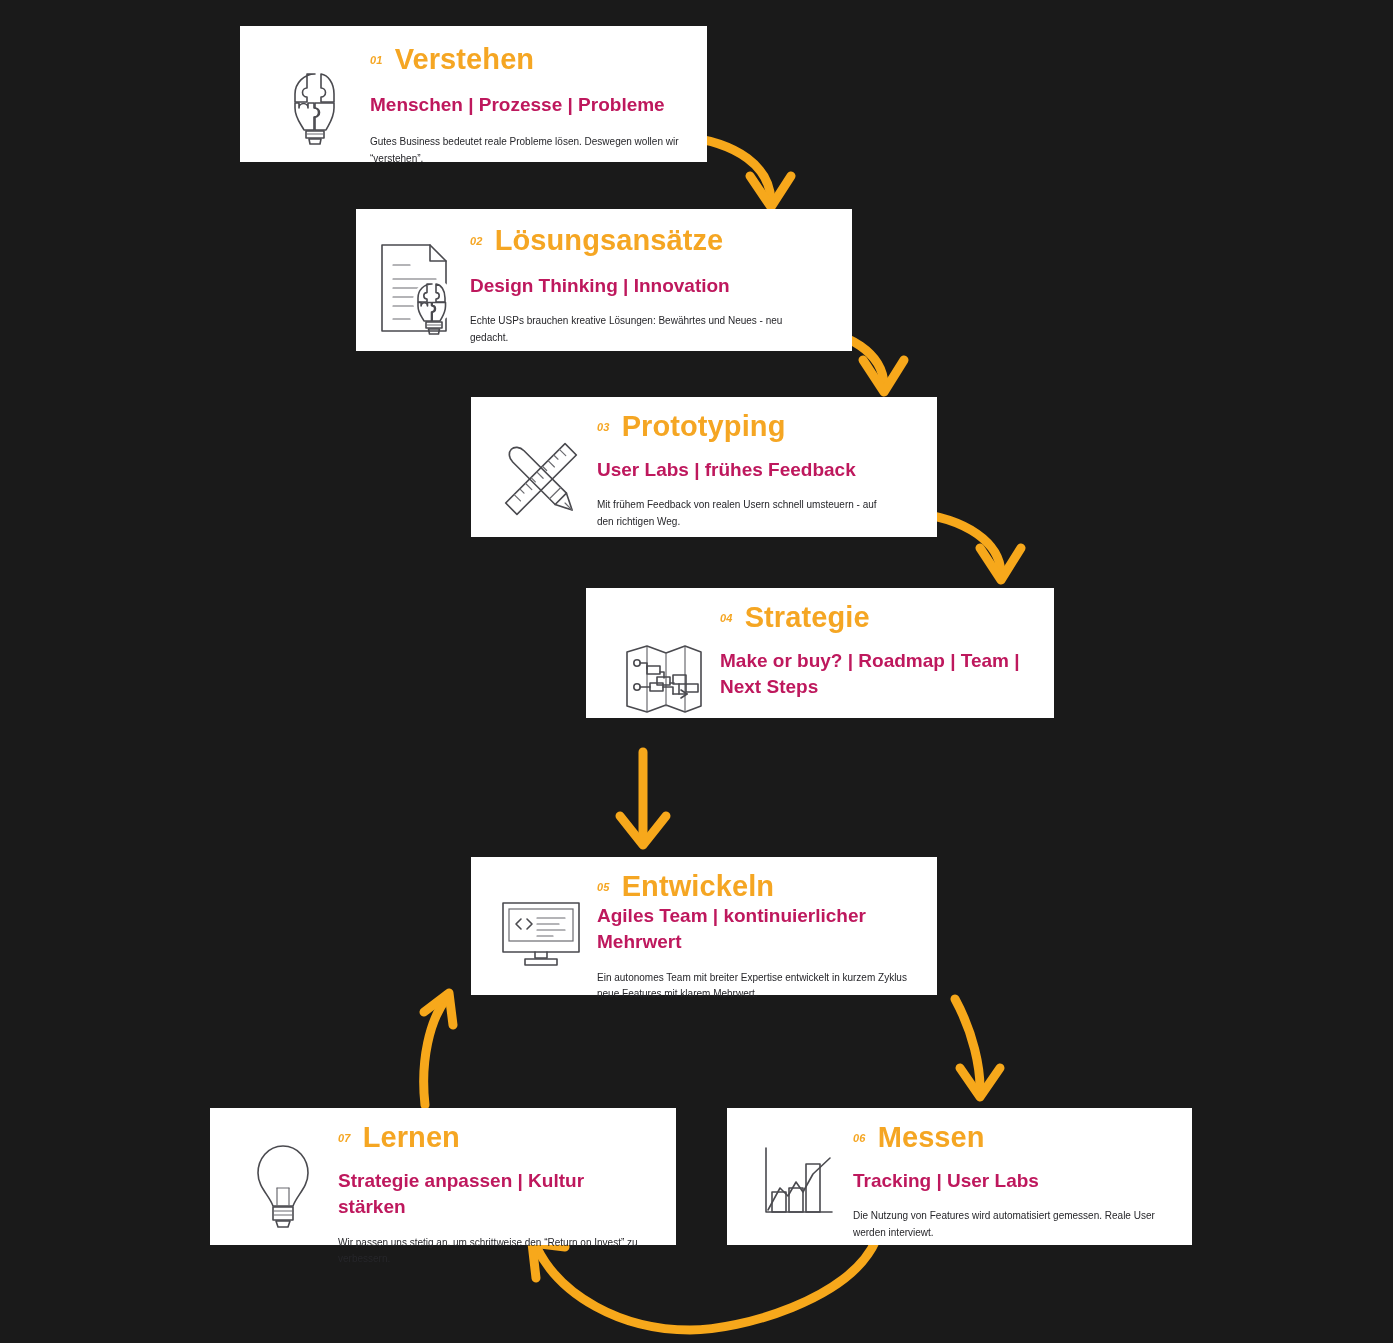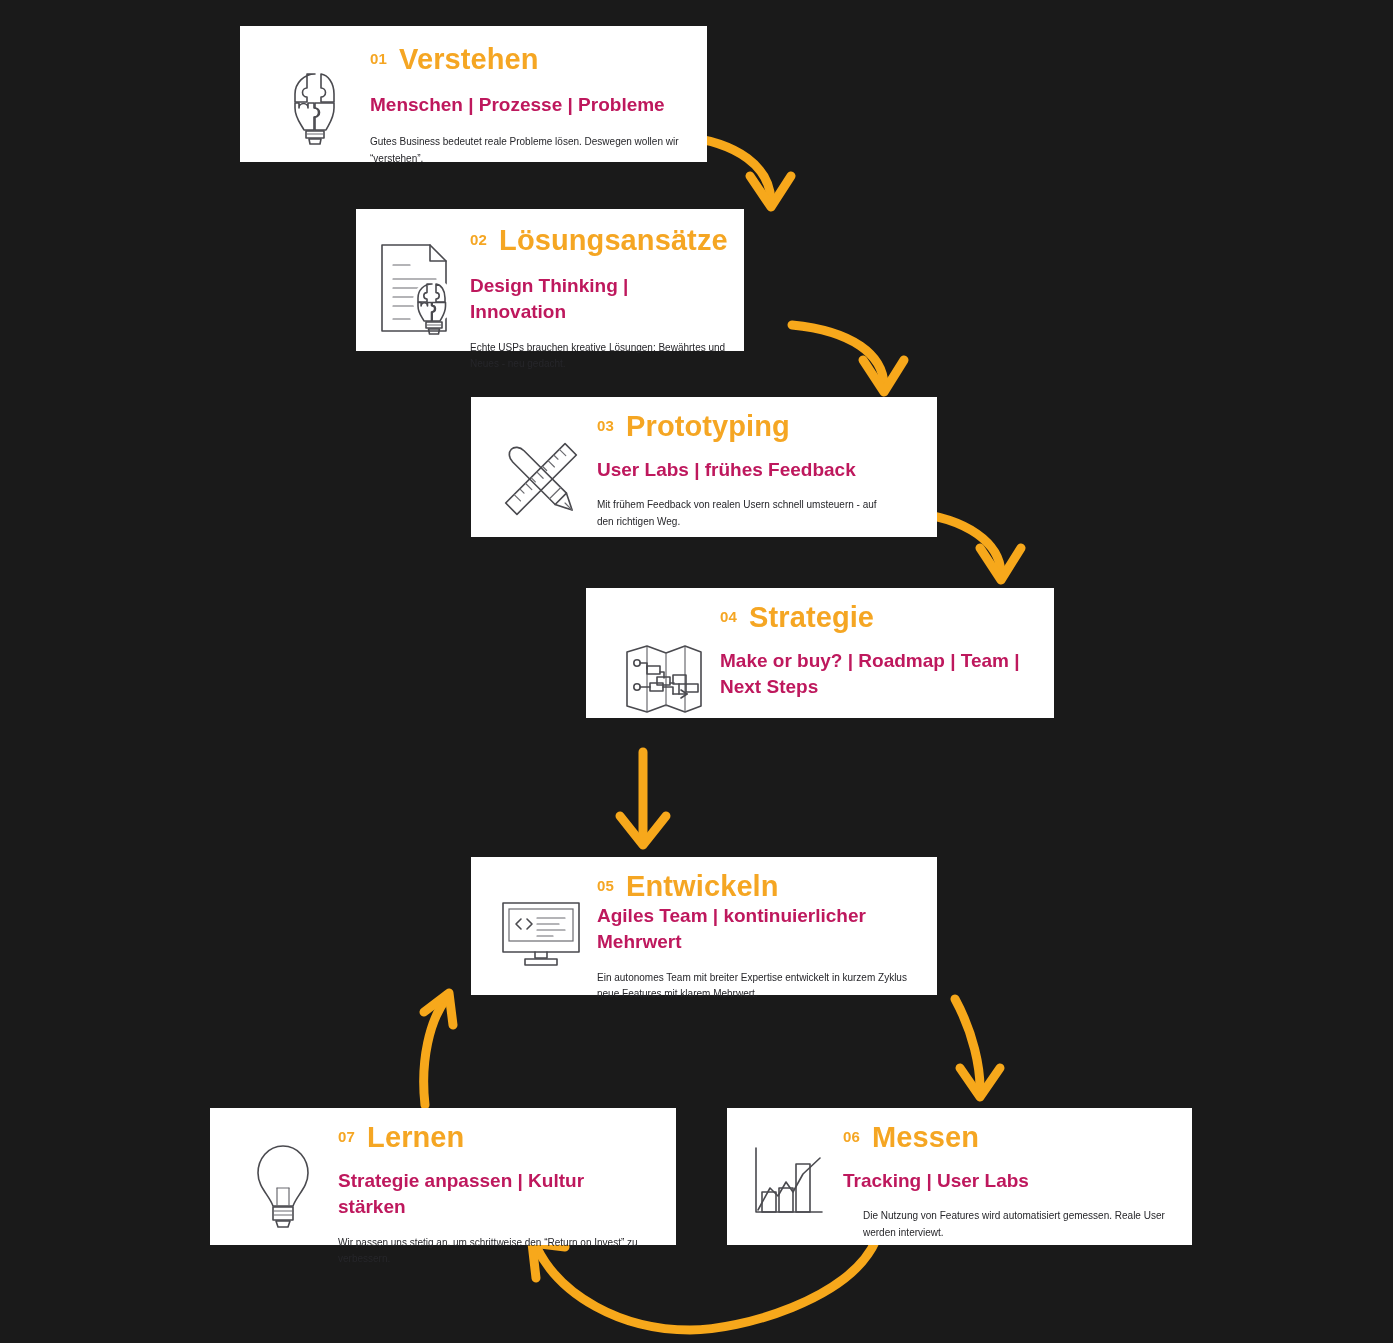--- a/index.html
+++ b/index.html
@@ -42,27 +42,28 @@
     display: flex;
     flex-direction: column;
   }
   .card-head {
     display: flex;
     flex-direction: row;
     align-items: baseline;
     gap: 12px;
   }
   .card-num {
-    font-size: 15px;
+    font-size: 11px;
     font-weight: 700;
     color: #f5a623;
     letter-spacing: 0.2px;
     line-height: 1;
     position: relative;
     top: -5px;
+    font-style: italic;
   }
   .card-title {
     font-size: 29px;
     font-weight: 700;
     color: #f5a623;
     line-height: 1.1;
     letter-spacing: 0.1px;
   }
   .card-sub {
     font-size: 19px;
@@ -163,21 +164,21 @@
     <div class="card-body">
       <div class="card-head">
         <span class="card-num">01</span>
         <span class="card-title">Verstehen</span>
       </div>
       <div class="card-sub" style="margin-top:16px;">Menschen | Prozesse | Probleme</div>
       <div class="card-desc" style="margin-top:16px; max-width:310px;">Gutes Business bedeutet reale Probleme lösen. Deswegen wollen wir “verstehen”.</div>
     </div>
   </div>
 
-  <div class="card" style="left:356px; top:209px; width:388px; height:142px; padding:16px 22px 16px 10px;">
+  <div class="card" style="left:356px; top:209px; width:496px; height:142px; padding:16px 22px 16px 10px;">
     <div class="card-icon" style="width:104px; padding-top:14px;">
       <svg class="ico" width="92" height="108" viewBox="0 0 92 108" aria-hidden="true">
         <path class="ico-stroke" d="M10 6 L 58 6 L 74 22 L 74 92 L 10 92 Z"></path>
         <path class="ico-stroke" d="M58 6 L 58 22 L 74 22"></path>
         <line class="ico-thin" x1="21" y1="26" x2="38" y2="26"></line>
         <line class="ico-thin" x1="21" y1="40" x2="64" y2="40"></line>
         <line class="ico-thin" x1="21" y1="49" x2="64" y2="49"></line>
         <line class="ico-thin" x1="21" y1="58" x2="64" y2="58"></line>
         <line class="ico-thin" x1="21" y1="67" x2="64" y2="67"></line>
         <line class="ico-thin" x1="21" y1="80" x2="38" y2="80"></line>
@@ -308,33 +309,33 @@
     <div class="card-body">
       <div class="card-head">
         <span class="card-num">07</span>
         <span class="card-title">Lernen</span>
       </div>
       <div class="card-sub" style="margin-top:14px;">Strategie anpassen | Kultur stärken</div>
       <div class="card-desc" style="margin-top:14px; max-width:310px;">Wir passen uns stetig an, um schrittweise den “Return on Invest” zu verbessern.</div>
     </div>
   </div>
 
-  <div class="card" style="left:727px; top:1108px; width:465px; height:137px; padding:14px 22px 16px 6px;">
+  <div class="card" style="left:727px; top:1108px; width:465px; height:137px; padding:14px 22px 16px 16px;">
     <div class="card-icon" style="width:110px; padding-top:22px;">
       <svg class="ico" width="80" height="78" viewBox="0 0 80 78" aria-hidden="true">
         <path class="ico-stroke" d="M8 4 L 8 68 L 74 68"></path>
         <rect class="ico-stroke" x="14" y="48" width="14" height="20"></rect>
         <rect class="ico-stroke" x="31" y="44" width="14" height="24"></rect>
         <rect class="ico-stroke" x="48" y="20" width="14" height="48"></rect>
         <path class="ico-stroke" d="M10 66 L 22 44 L 30 52 L 38 38 L 45 48 L 55 30 L 72 14"></path>
       </svg>
     </div>
     <div class="card-body">
       <div class="card-head">
         <span class="card-num">06</span>
         <span class="card-title">Messen</span>
       </div>
       <div class="card-sub" style="margin-top:14px;">Tracking | User Labs</div>
-      <div class="card-desc" style="margin-top:14px; max-width:320px;margin-left:20px;">Die Nutzung von Features wird automatisiert gemessen. Reale User werden interviewt.</div>
+      <div class="card-desc" style="margin-top:14px; max-width:320px;">Die Nutzung von Features wird automatisiert gemessen. Reale User werden interviewt.</div>
     </div>
   </div>
 
 </div>
 
 </body></html>

